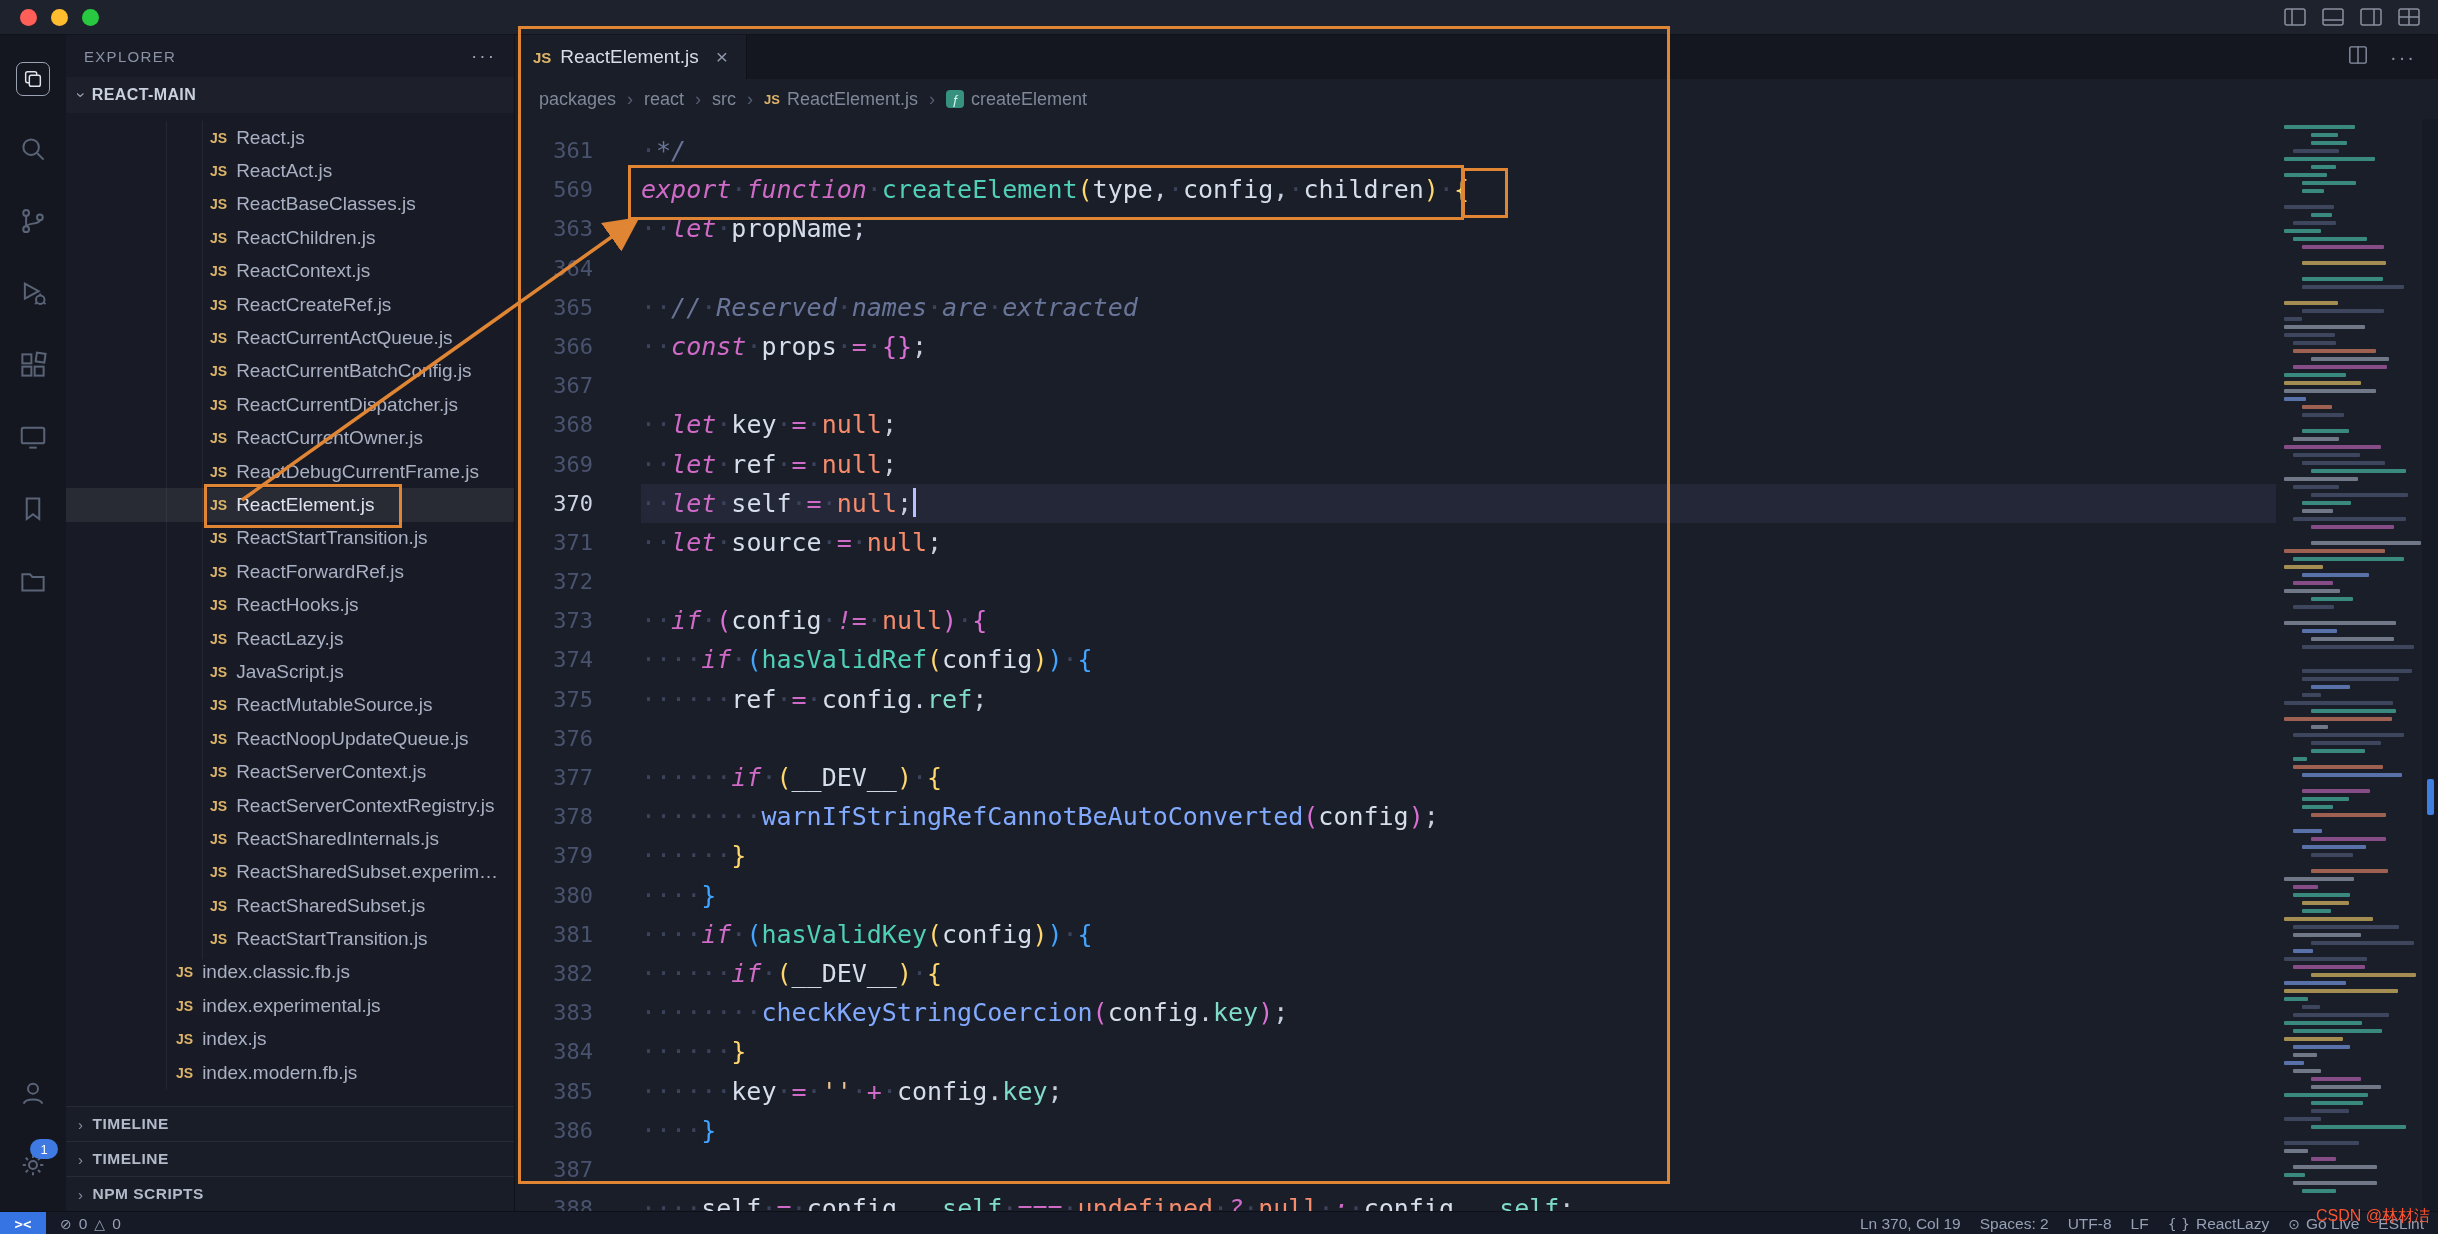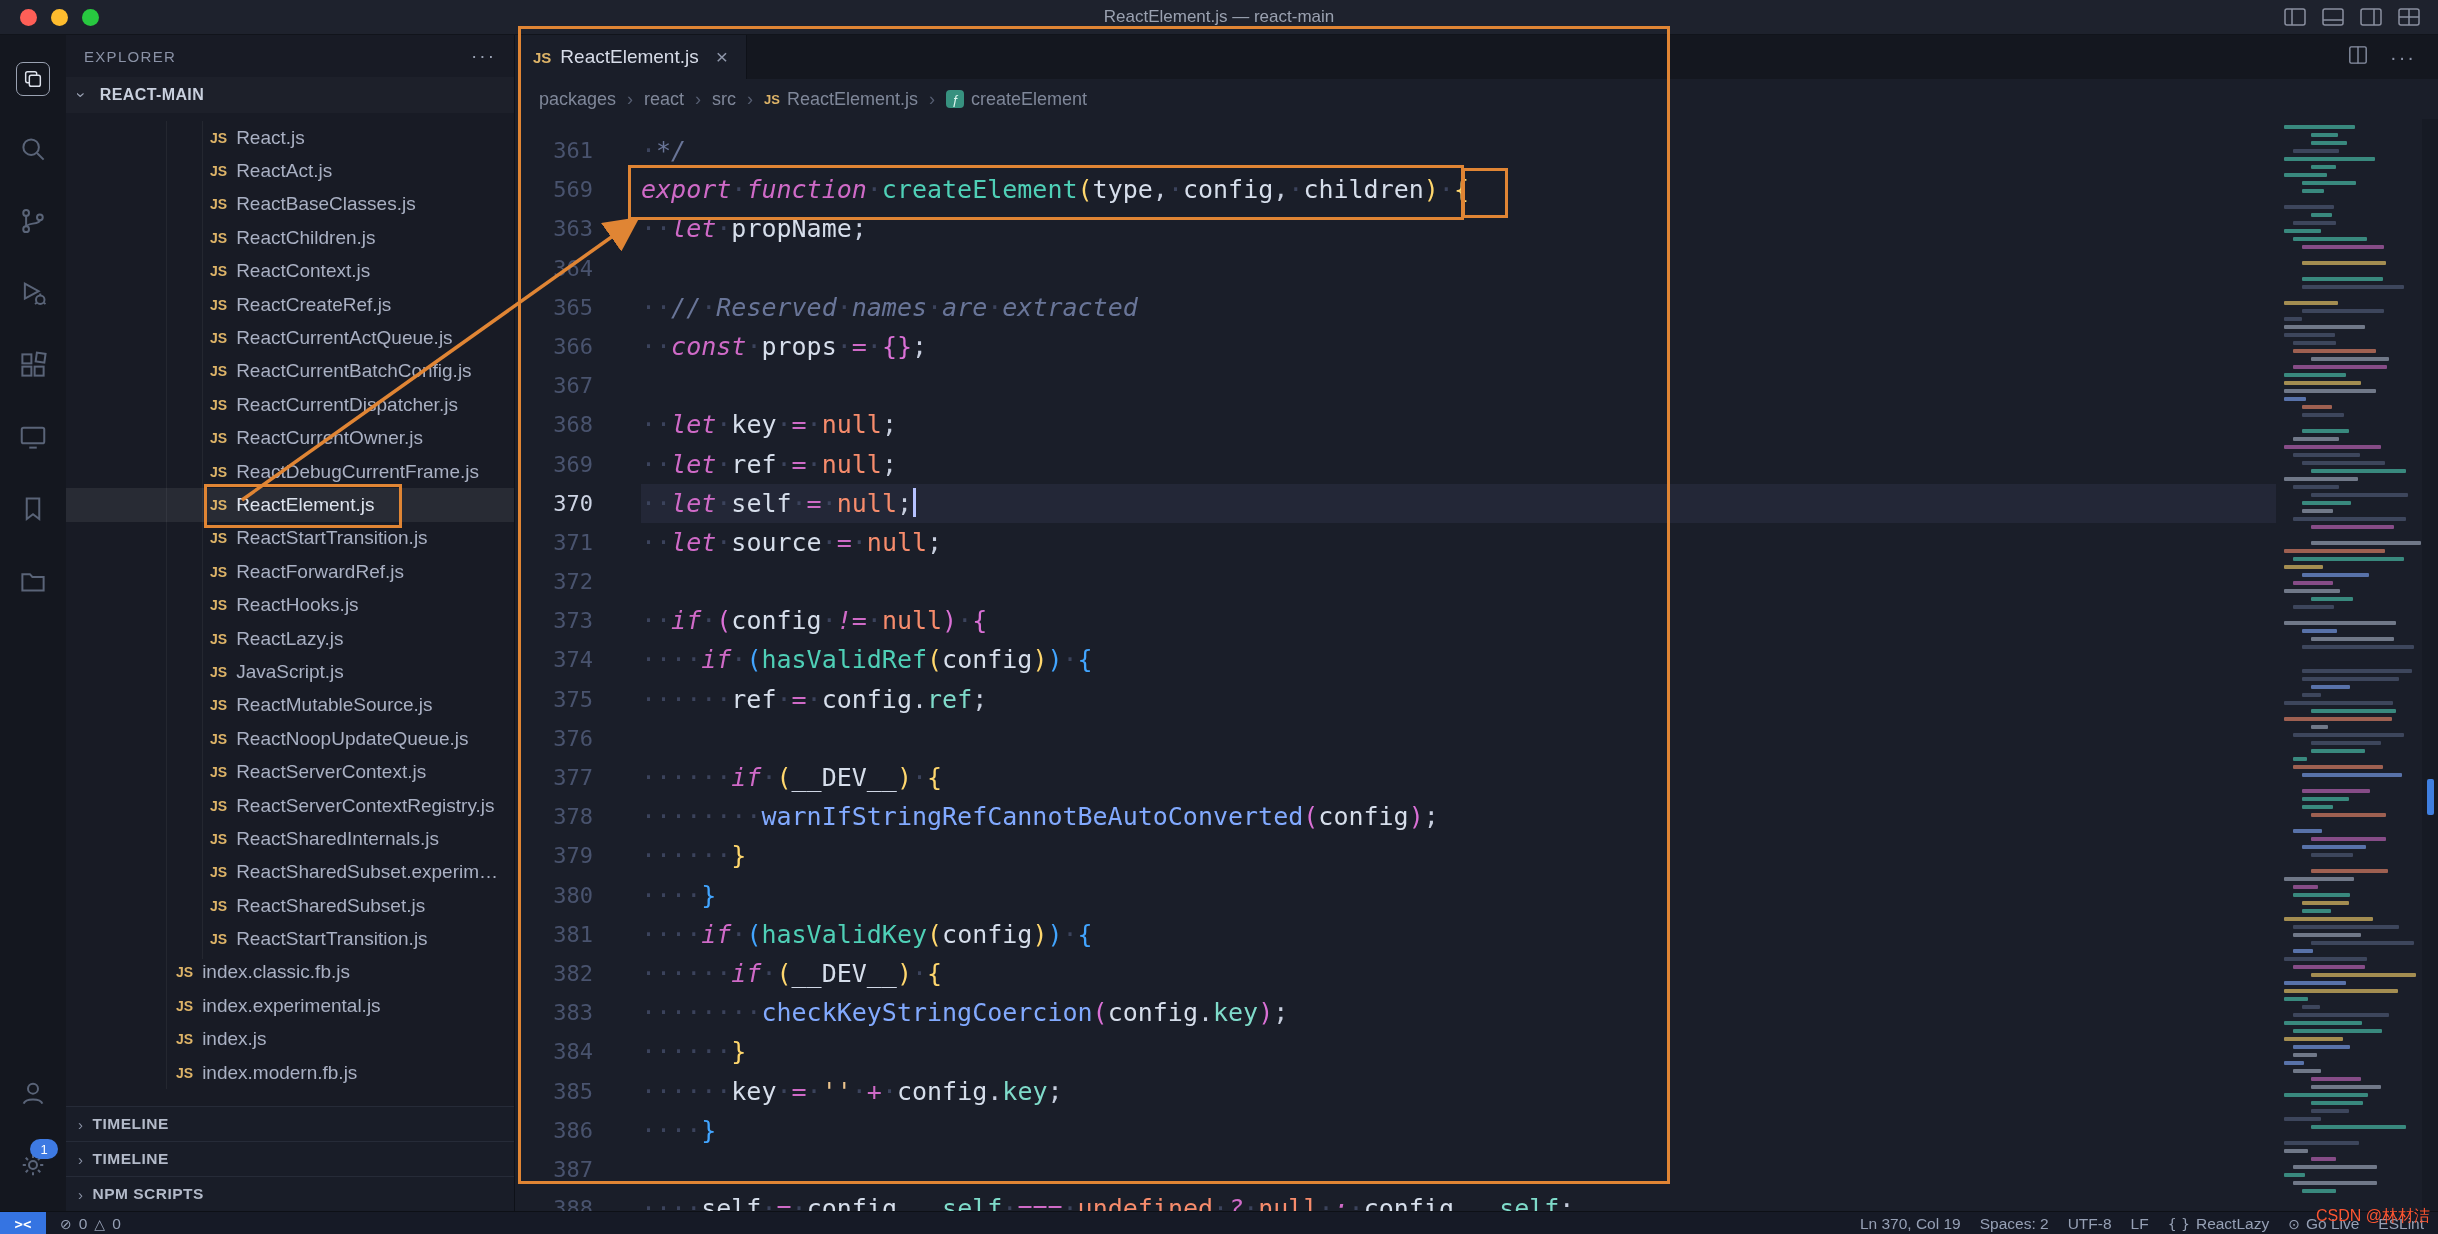--- a/index.html
+++ b/index.html
@@ -24,21 +24,21 @@
   .act-box{border:1.5px solid #9aa2b2;border-radius:7px;padding:5px;display:flex;}
   .act-bottom{position:absolute;bottom:8px;left:0;width:100%;display:flex;flex-direction:column;align-items:center;}
   .act-badge{position:absolute;right:8px;bottom:52px;min-width:20px;height:20px;border-radius:10px;background:#3e7ae2;color:#fff;
              font-size:13px;display:flex;align-items:center;justify-content:center;z-index:5;padding:0 4px;}
 
   
   .sidebar{width:448px;background:#181b25;position:relative;border-right:1px solid #0e1118;flex:none;}
   .exp-header{height:42px;display:flex;align-items:center;padding:0 18px;color:#8a92a6;font-size:15px;letter-spacing:1.3px;}
   .exp-header .lbl{flex:1;}
   .more{color:#9aa2b4;font-size:19px;letter-spacing:2px;cursor:pointer;}
-  .root-row{height:36px;display:flex;align-items:center;gap:16px;padding:0 12px;color:#c9d0de;font-weight:700;font-size:16px;
+  .root-row{height:36px;display:flex;align-items:center;gap:8px;padding:0 12px;color:#c9d0de;font-weight:700;font-size:16px;
             letter-spacing:.4px;background:rgba(255,255,255,0.025);cursor:pointer;}
   .chev{display:inline-block;transform:rotate(90deg);font-size:16px;color:#9aa2b4;font-weight:400;}
   .tree{position:absolute;top:78px;left:0;right:0;bottom:102px;padding-top:8px;overflow:hidden;}
   .trow{height:33.4px;display:flex;align-items:center;gap:9px;font-size:19px;color:#a9b0c3;cursor:pointer;white-space:nowrap;}
   .trow.sel{background:rgba(255,255,255,0.07);color:#dde3ee;}
   .jsb{font-size:14px;font-weight:700;color:#deb468;flex:none;}
   .guide{position:absolute;width:1px;background:rgba(255,255,255,0.055);}
   .g1{left:100px;top:86px;height:968px;}
   .g2{left:136px;top:86px;height:838px;}
   .side-sections{position:absolute;bottom:0;left:0;right:0;}
@@ -113,21 +113,20 @@
 <body>
 
 <div id="window">
 
   <div class="titlebar">
     <div class="traffic">
       <span class="tl red"></span>
       <span class="tl yellow"></span>
       <span class="tl green"></span>
     </div>
-    <div class="title">ReactElement.js — react-main</div>
     <div class="tb-icons">
       <span>
         <svg width="22" height="18" viewBox="0 0 22 18" fill="none" stroke="currentColor" stroke-width="1.5">
             <rect x="1" y="1" width="20" height="16" rx="2"></rect>
             <line x1="8" y1="1" x2="8" y2="17"></line>
           </svg>
       </span>
       <span>
         <svg width="22" height="18" viewBox="0 0 22 18" fill="none" stroke="currentColor" stroke-width="1.5">
             <rect x="1" y="1" width="20" height="16" rx="2"></rect>

